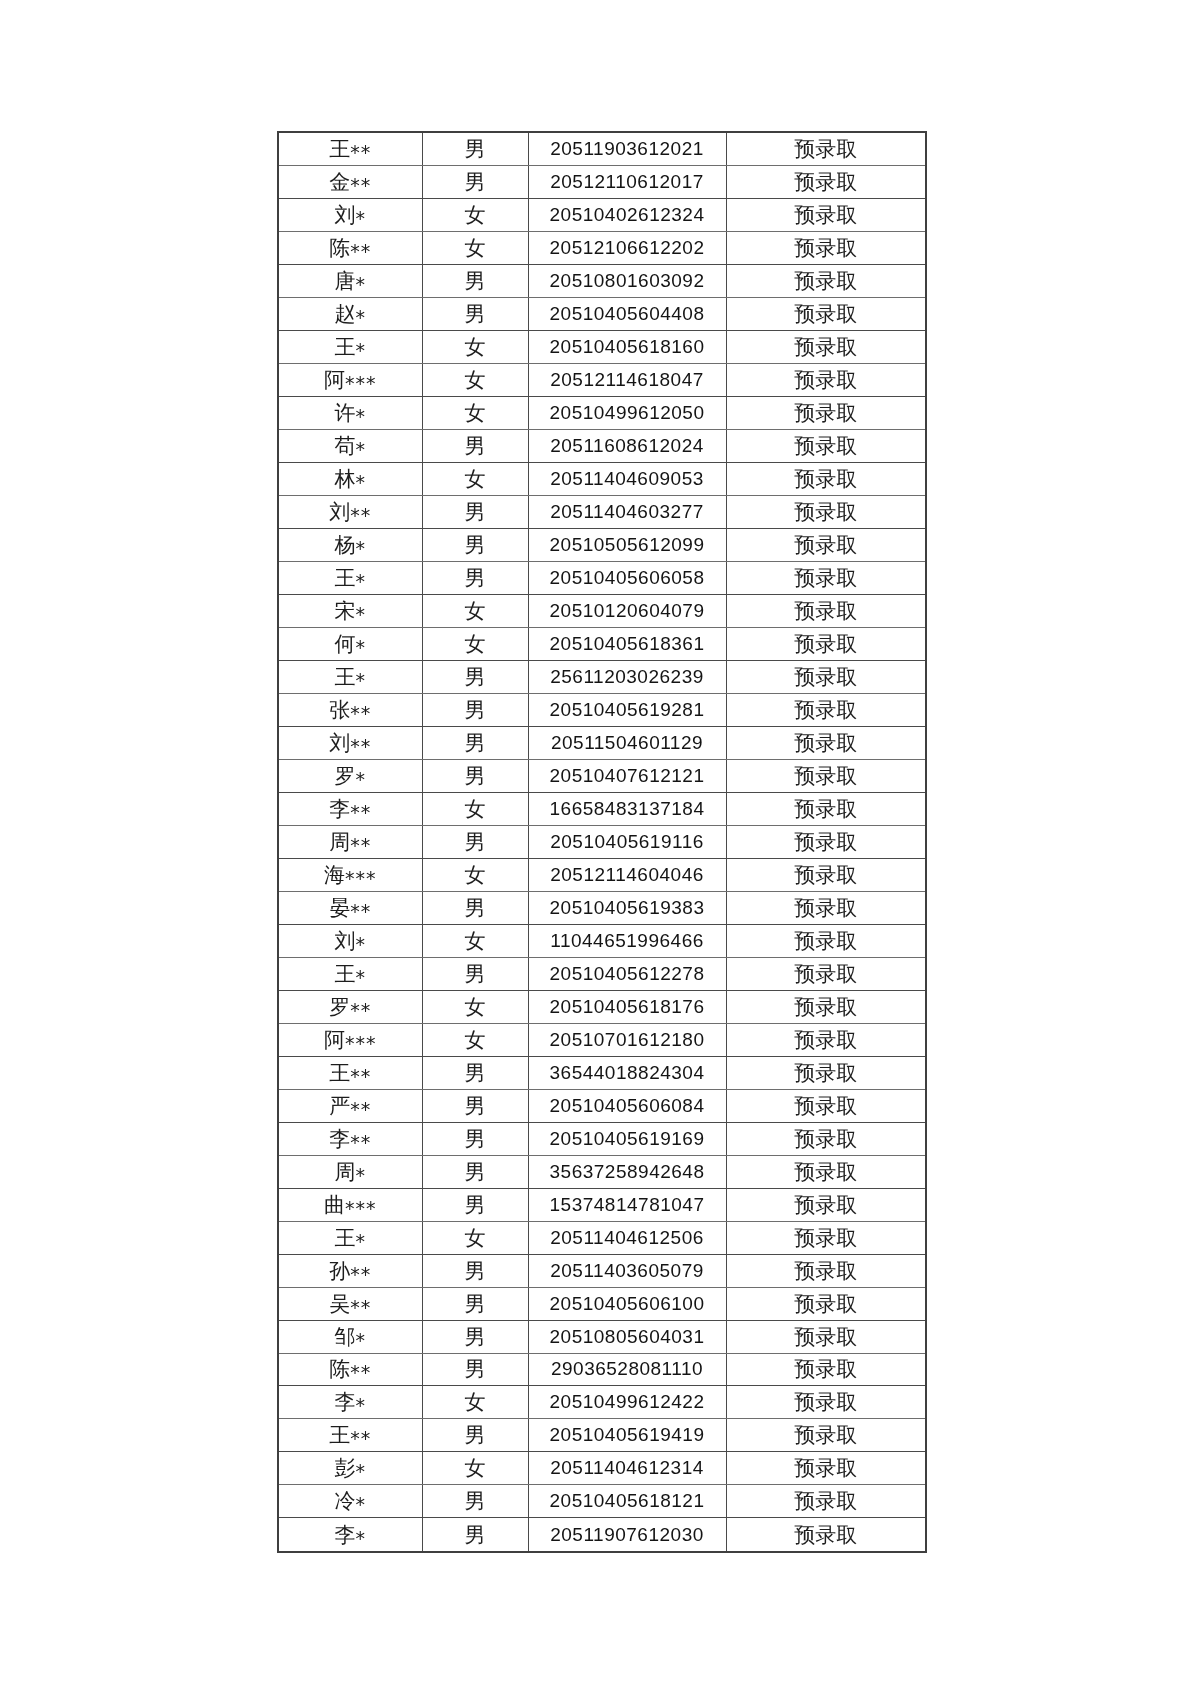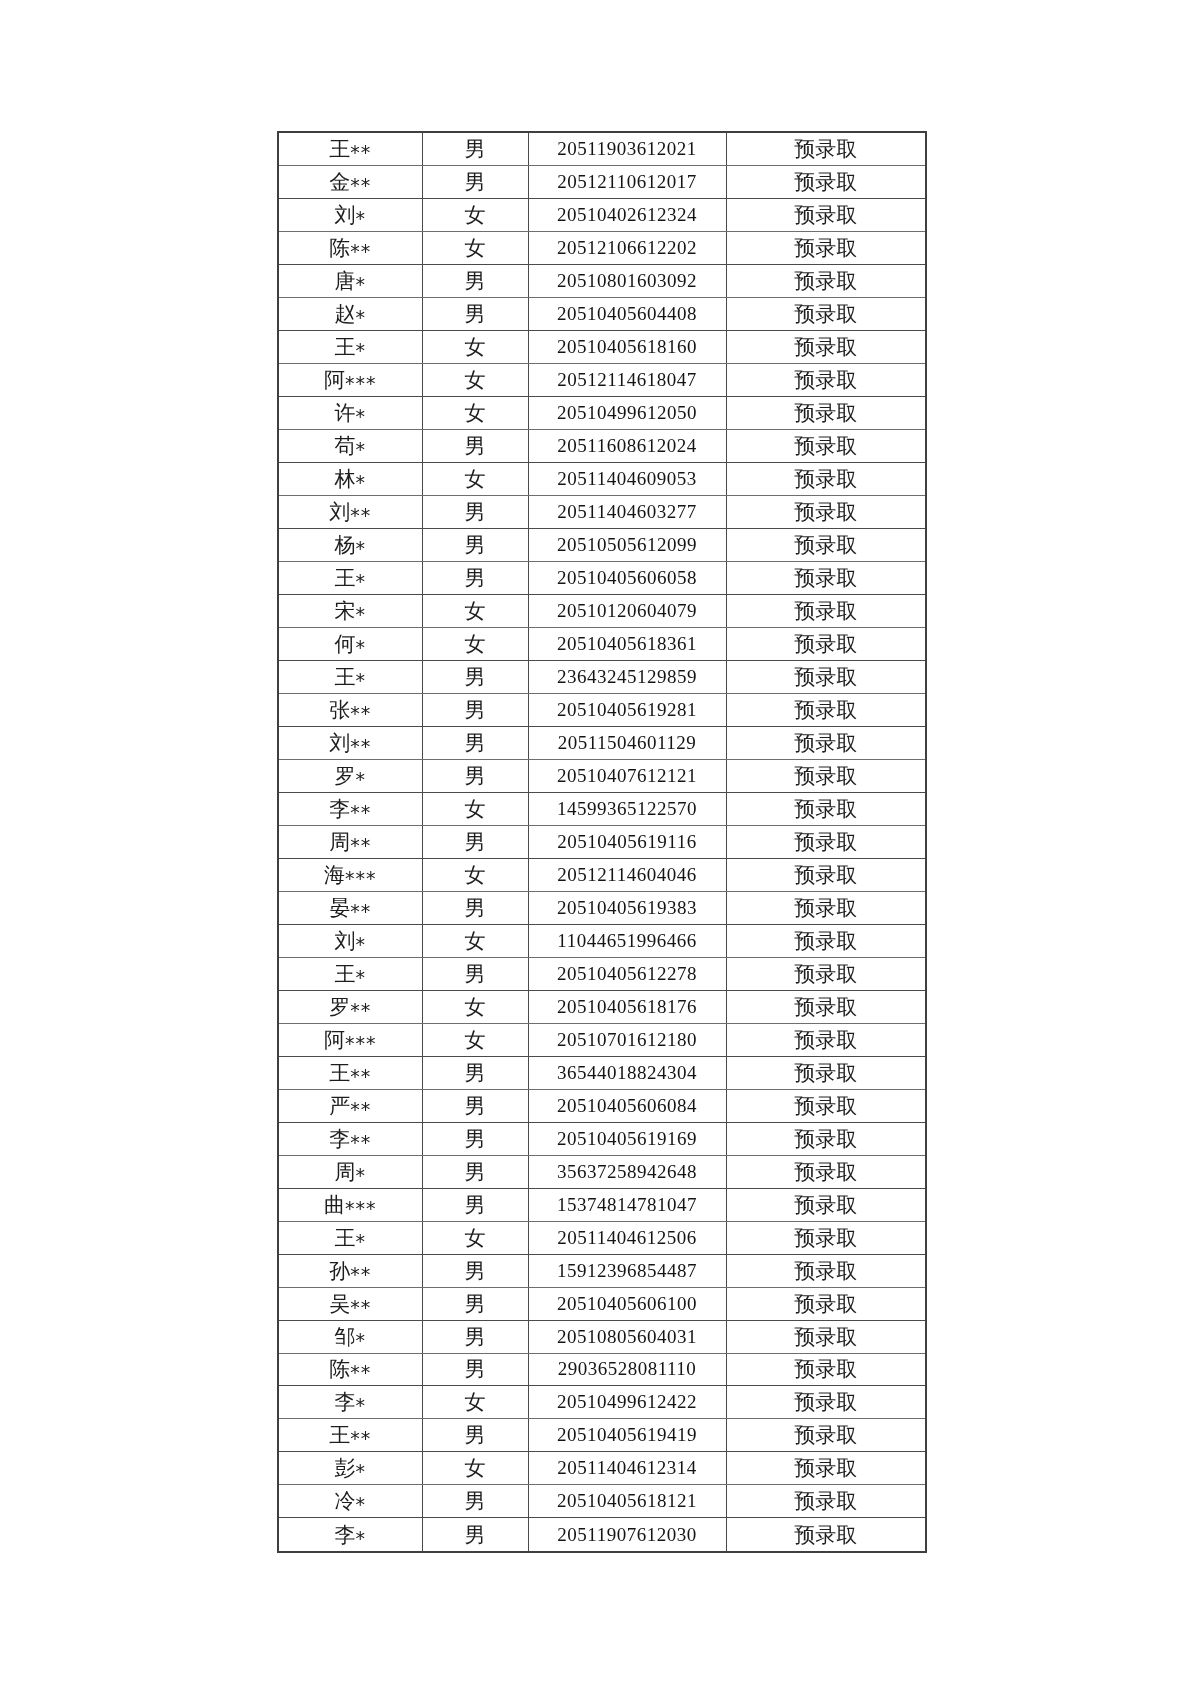--- a/index.html
+++ b/index.html
@@ -36,21 +36,21 @@
   
   .admission-table tr:nth-child(odd) td {
     border-bottom-color: #6e6e6e;
   }
   .c-name, .c-gender, .c-status {
     font-family: "Liberation Serif", "DejaVu Serif", serif;
     font-size: 21px;
     color: #1d1d1d;
   }
   .c-id {
-    font-family: Liberation Serif, serif;
+    font-family: Liberation Sans, sans-serif;
     font-size: 19px;
     letter-spacing: 0.5px;
     color: #141414;
   }
   .ast {
     font-family: "DejaVu Sans", sans-serif;
     font-size: 19px;
     position: relative;
     top: 3px;
     letter-spacing: 1px;
@@ -161,21 +161,21 @@
   </tr>
         <tr>
     <td class="c-name"><span>何</span><span class="ast">*</span></td>
     <td class="c-gender">女</td>
     <td class="c-id">20510405618361</td>
     <td class="c-status">预录取</td>
   </tr>
         <tr>
     <td class="c-name"><span>王</span><span class="ast">*</span></td>
     <td class="c-gender">男</td>
-    <td class="c-id">23643245129859</td>
+    <td class="c-id">25611203026239</td>
     <td class="c-status">预录取</td>
   </tr>
         <tr>
     <td class="c-name"><span>张</span><span class="ast">**</span></td>
     <td class="c-gender">男</td>
     <td class="c-id">20510405619281</td>
     <td class="c-status">预录取</td>
   </tr>
         <tr>
     <td class="c-name"><span>刘</span><span class="ast">**</span></td>
@@ -185,21 +185,21 @@
   </tr>
         <tr>
     <td class="c-name"><span>罗</span><span class="ast">*</span></td>
     <td class="c-gender">男</td>
     <td class="c-id">20510407612121</td>
     <td class="c-status">预录取</td>
   </tr>
         <tr>
     <td class="c-name"><span>李</span><span class="ast">**</span></td>
     <td class="c-gender">女</td>
-    <td class="c-id">14599365122570</td>
+    <td class="c-id">16658483137184</td>
     <td class="c-status">预录取</td>
   </tr>
         <tr>
     <td class="c-name"><span>周</span><span class="ast">**</span></td>
     <td class="c-gender">男</td>
     <td class="c-id">20510405619116</td>
     <td class="c-status">预录取</td>
   </tr>
         <tr>
     <td class="c-name"><span>海</span><span class="ast">***</span></td>
@@ -269,21 +269,21 @@
   </tr>
         <tr>
     <td class="c-name"><span>王</span><span class="ast">*</span></td>
     <td class="c-gender">女</td>
     <td class="c-id">20511404612506</td>
     <td class="c-status">预录取</td>
   </tr>
         <tr>
     <td class="c-name"><span>孙</span><span class="ast">**</span></td>
     <td class="c-gender">男</td>
-    <td class="c-id">15912396854487</td>
+    <td class="c-id">20511403605079</td>
     <td class="c-status">预录取</td>
   </tr>
         <tr>
     <td class="c-name"><span>吴</span><span class="ast">**</span></td>
     <td class="c-gender">男</td>
     <td class="c-id">20510405606100</td>
     <td class="c-status">预录取</td>
   </tr>
         <tr>
     <td class="c-name"><span>邹</span><span class="ast">*</span></td>

